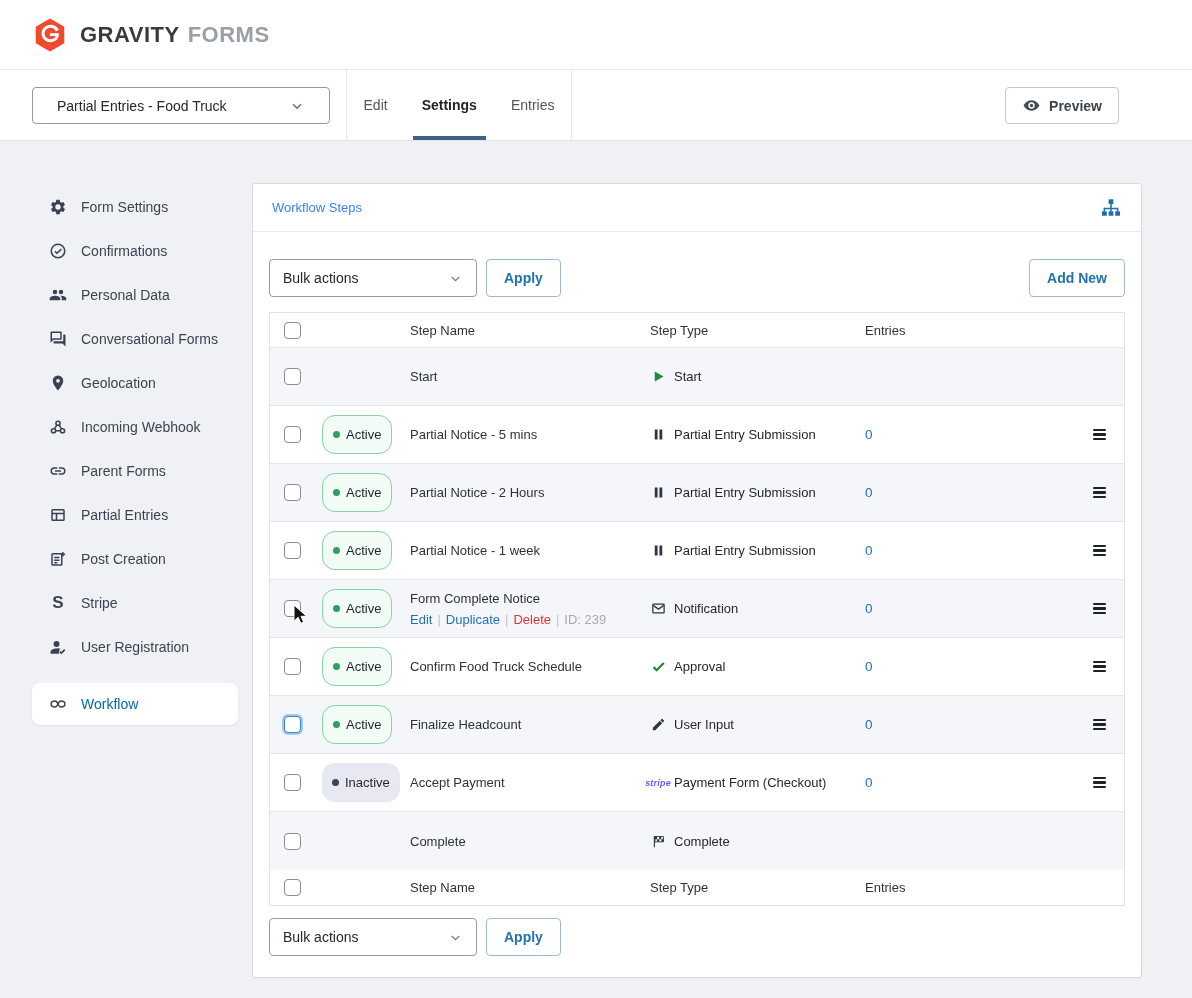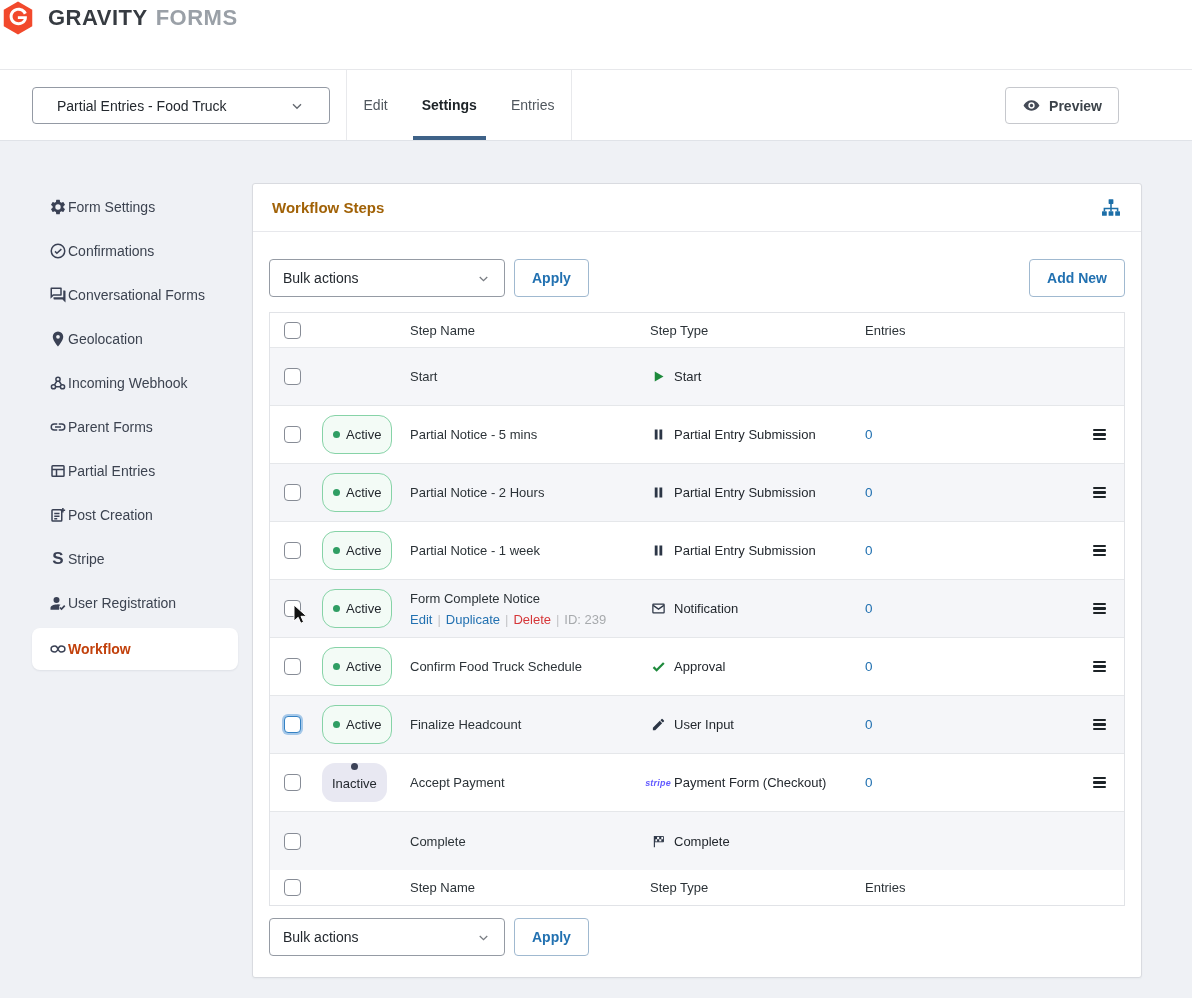--- a/index.html
+++ b/index.html
@@ -8,21 +8,21 @@
     position:relative;
     font-family:"Liberation Sans", sans-serif;
     background:#eff1f5;
     color:#23282e;
   }
 
   
   .topbar {
     position:absolute; left:0; top:0; width:1192px; height:70px;
     background:#fff; border-bottom:1px solid #e7e8eb;
-    display:flex; align-items:flex-start; z-index:5;
+    display:flex; align-items:center; padding-left:32px; z-index:5;
   }
   .logo { display:flex; align-items:center; gap:12px; }
   .logo-badge { width:36px; height:36px; }
   .brand { font-size:22px; letter-spacing:.5px; display:flex; gap:8px; }
   .brand .b1 { font-weight:800; color:#363b41; }
   .brand .b2 { font-weight:600; color:#9aa0a7; }
 
   
   .formbar {
     position:absolute; left:0; top:70px; width:1192px; height:71px;
@@ -50,50 +50,50 @@
   .preview-btn {
     position:absolute; right:73px; top:17px; height:37px; padding:0 16px;
     border:1px solid #c6c8cd; border-radius:4px; background:#fff;
     display:flex; align-items:center; gap:8px; font-size:14px; font-weight:600;
     color:#3c434a; cursor:pointer;
   }
 
   
   .sidebar { position:absolute; left:32px; top:185px; width:206px; }
   .sb-item {
-    height:44px; display:flex; align-items:center; 
+    height:44px; display:flex; align-items:center; gap:13px;
     padding-left:16px; cursor:pointer; border-radius:8px;
     font-size:14px; color:#3c4350; font-weight:500;
   }
   .sb-item.active {
-    background:#fff; font-weight:700; color:#c2410c; height:42px;
-    box-shadow:0 1px 2px rgba(30,40,60,.08); margin:3px 0;
+    background:#fff; font-weight:400; color:#0369a1; height:42px;
+    box-shadow:0 1px 2px rgba(30,40,60,.08); margin:14px 0;
   }
   .sb-icon { width:20px; height:20px; display:flex; align-items:center; justify-content:center;
              color:#3a4154; flex:0 0 20px; }
   .sb-icon svg { width:18px; height:18px; }
   .sb-icon .s-letter { font-weight:800; font-size:17px; color:#3a4154; }
 
   
   .card {
     position:absolute; left:252px; top:183px; width:890px; height:795px;
     background:#fff; border:1px solid #d9dbe0; border-radius:3px;
     box-shadow:0 1px 2px rgba(30,40,60,.04);
   }
   .card-header {
     height:48px; border-bottom:1px solid #e7e8ec;
     display:flex; align-items:center; justify-content:space-between; padding:0 19px;
   }
-  .card-title { font-size:15px; font-weight:700; color:#a16207; }
+  .card-title { font-size:13px; font-weight:400; color:#3b82f6; }
   .sitemap { width:22px; height:22px; }
 
   .toolbar { display:flex; align-items:center; margin:27px 16px 0 16px; }
   .toolbar.bottom { margin-top:10px; }
   .bulk-select {
-    width:236px; height:38px; border:1px solid #959ba4; border-radius:4px; background:#fff;
+    width:208px; height:38px; border:1px solid #959ba4; border-radius:4px; background:#fff;
     display:flex; align-items:center; padding:0 13px; font-size:14px; color:#23282e; cursor:pointer;
   }
   .bulk-select .grow { flex:1; }
   .btn-secondary {
     height:38px; padding:0 17px; margin-left:9px;
     border:1px solid #a0b9d0; border-radius:4px; background:#fff;
     font-size:14px; font-weight:600; color:#2271b1; cursor:pointer;
     display:flex; align-items:center;
   }
   .btn-addnew { margin-left:auto; }
@@ -120,21 +120,21 @@
   .checkbox.focused {
     border:1px solid #3582c4;
     box-shadow:0 0 0 2px #a5c8e9;
   }
 
   .badge {
     height:39px; padding:0 10px; border-radius:13px;
     display:inline-flex; align-items:center; gap:6px; font-size:13px; color:#23282e;
   }
   .badge.active { background:#f3fbf6; border:1px solid #86d3a7; }
-  .badge.inactive { background:#e8e8f2;flex-direction:column; }
+  .badge.inactive { background:#e8e8f2; }
   .badge .dot { width:7px; height:7px; border-radius:50%; }
   .badge.active .dot { background:#2f9e63; }
   .badge.inactive .dot { background:#3c4257; }
 
   .entries-link { color:#2271b1; text-decoration:none; cursor:pointer; font-size:13.5px; }
 
   .type-icon { display:inline-flex; align-items:center; justify-content:center; width:16px; }
   .type-icon svg { width:15px; height:15px; }
   .stripe-word { color:#635bff; font-weight:700; font-style:italic; font-size:9px; letter-spacing:.2px; }
 
@@ -198,20 +198,28 @@
       <span class="sb-label">Form Settings</span>
     </div>
     <div class="sb-item">
       <span class="sb-icon">
         <svg viewBox="0 0 24 24" fill="none" stroke="currentColor" stroke-width="2">
           <circle cx="12" cy="12" r="9"></circle>
           <path d="M8 12.5l2.5 2.5L16.5 9.5"></path>
         </svg>
       </span>
       <span class="sb-label">Confirmations</span>
+    </div>
+    <div class="sb-item">
+      <span class="sb-icon">
+        <svg viewBox="0 0 24 24" fill="currentColor">
+          <path d="M16 11a3 3 0 1 0 0-6 3 3 0 0 0 0 6zm-8 0a3 3 0 1 0 0-6 3 3 0 0 0 0 6zm0 2c-2.33 0-7 1.17-7 3.5V19h14v-2.5C15 14.17 10.33 13 8 13zm8 0c-.29 0-.62.02-.97.05 1.16.84 1.97 1.97 1.97 3.45V19h6v-2.5c0-2.33-4.67-3.5-7-3.5z"></path>
+        </svg>
+      </span>
+      <span class="sb-label">Personal Data</span>
     </div>
     <div class="sb-item">
       <span class="sb-icon">
         <svg viewBox="0 0 24 24" fill="currentColor">
           <path d="M15 4v7H5.17L4 12.17V4h11m1-2H3a1 1 0 0 0-1 1v14l4-4h10a1 1 0 0 0 1-1V3a1 1 0 0 0-1-1zm5 4h-2v9H6v2a1 1 0 0 0 1 1h11l4 4V7a1 1 0 0 0-1-1z"></path>
         </svg>
       </span>
       <span class="sb-label">Conversational Forms</span>
     </div>
     <div class="sb-item">

